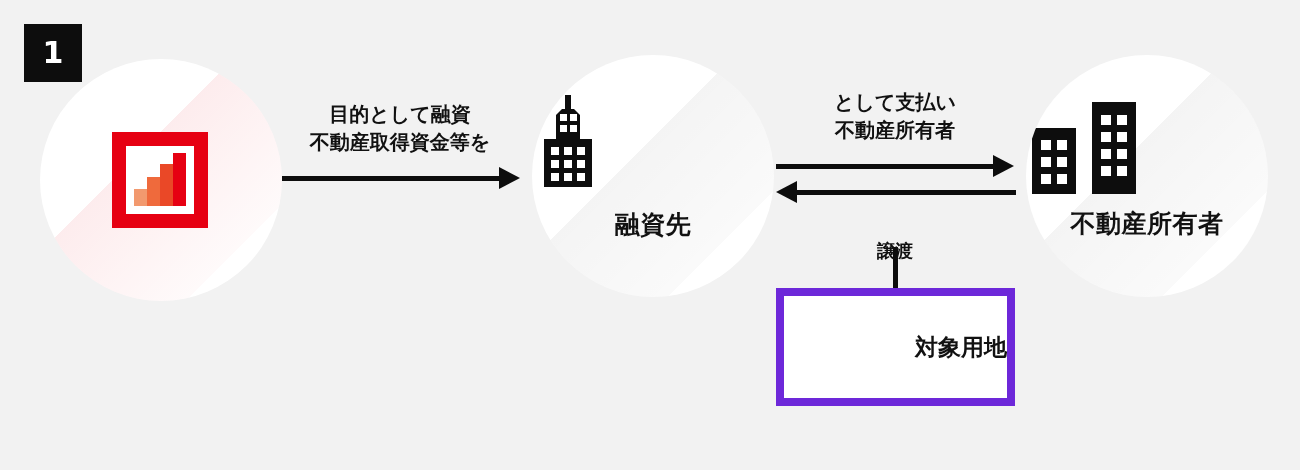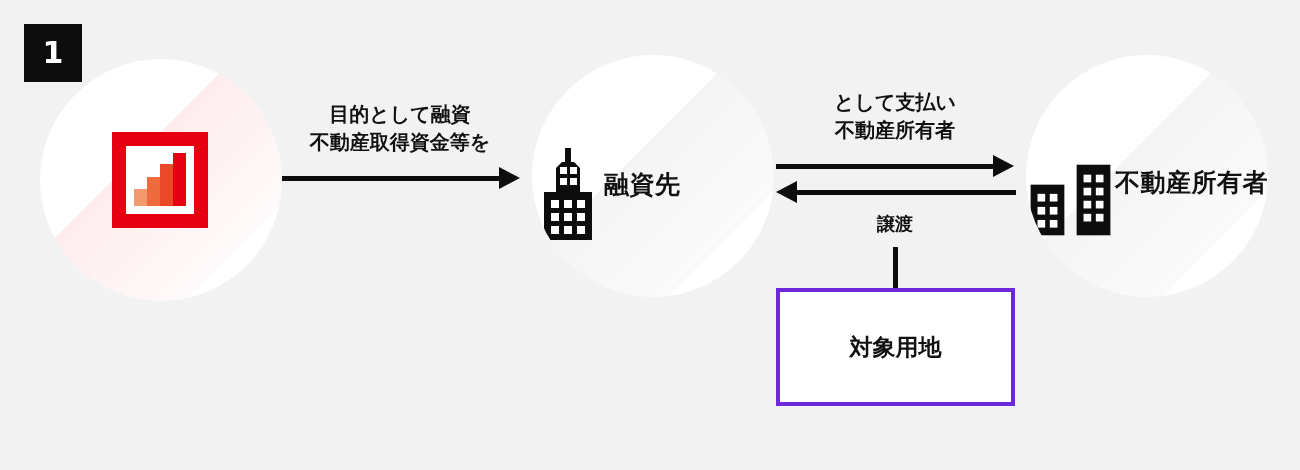--- a/index.html
+++ b/index.html
@@ -70,22 +70,21 @@
         rgba(255,255,255,0) 40%,
         rgba(230,0,18,0.075) 40%,
         rgba(230,0,18,0.020) 80%,
         rgba(255,255,255,0) 80%);
   }
 
   .node-inner {
     position: absolute;
     inset: 0;
     display: flex;
-    flex-direction: row;
-    align-items: center;
+    flex-direction: column;
     z-index: 8;
   }
 
   .node-label {
     color: #111111;
     font-weight: 700;
     font-size: 25px;
     line-height: 1.28;
     text-align: center;
     letter-spacing: 0.5px;
@@ -161,35 +160,36 @@
   
   .transfer-label {
     position: absolute;
     text-align: center;
     color: #111111;
     font-weight: 700;
     font-size: 18px;
     line-height: 1.3;
     white-space: nowrap;
     z-index: 14;
+    margin-top: 27px;
   }
   .connector {
     position: absolute;
     width: 5px;
     background: #0d0d0d;
     z-index: 11;
   }
   .land-box {
     position: absolute;
     background: #ffffff;
-    border: 4px solid #6d28d9;
+    border: 8px solid #6d28d9;
     box-sizing: border-box;
     display: flex;
     flex-direction: column;
-    align-items: center;
+    align-items: flex-end;
     justify-content: center;
     z-index: 13;
   }
   .land-box-text {
     color: #111111;
     font-weight: 700;
     font-size: 23px;
     line-height: 1.5;
     text-align: center;
     white-space: nowrap;

